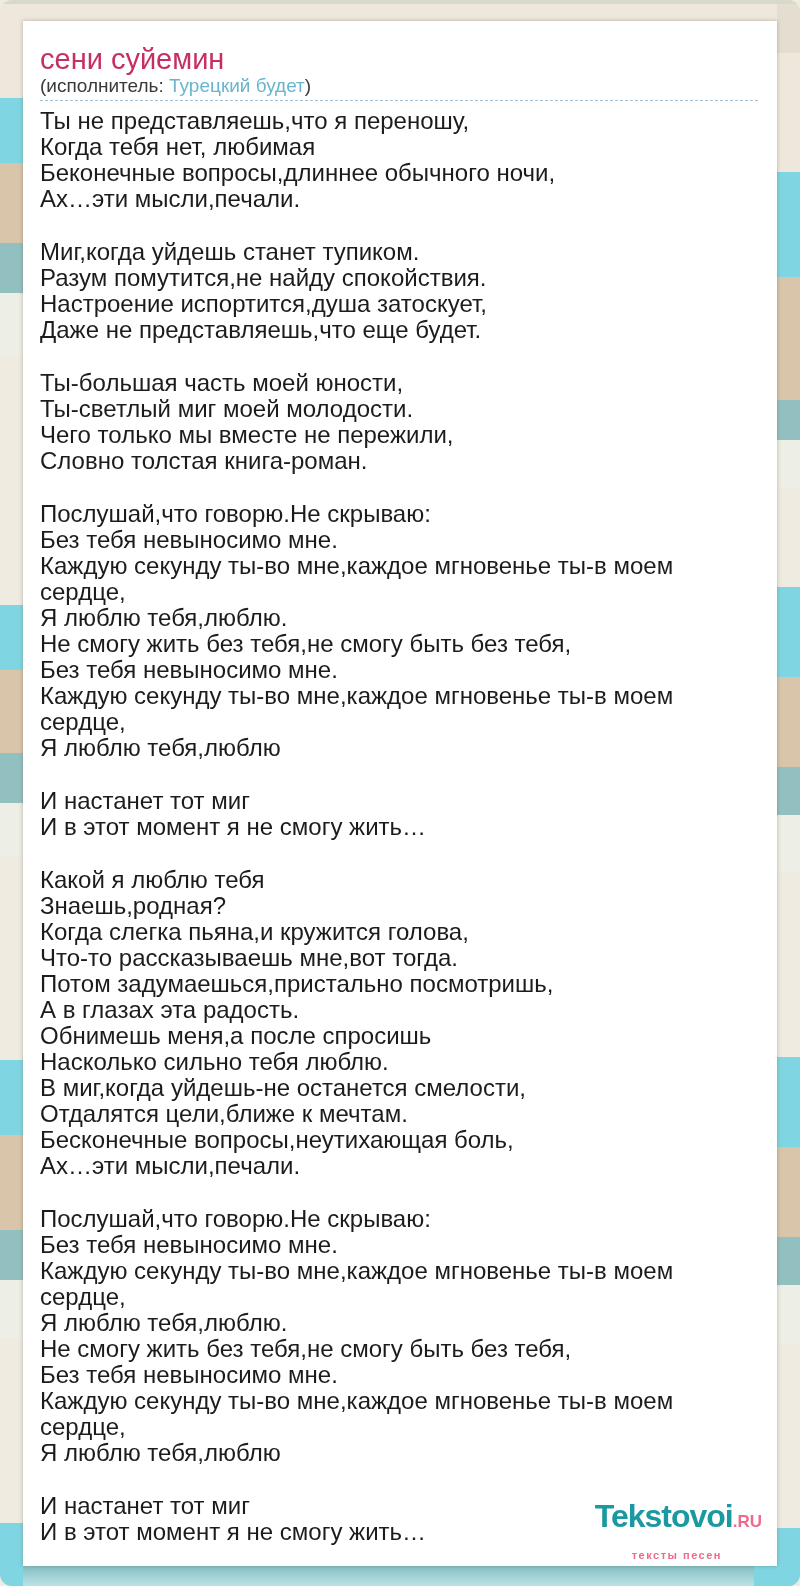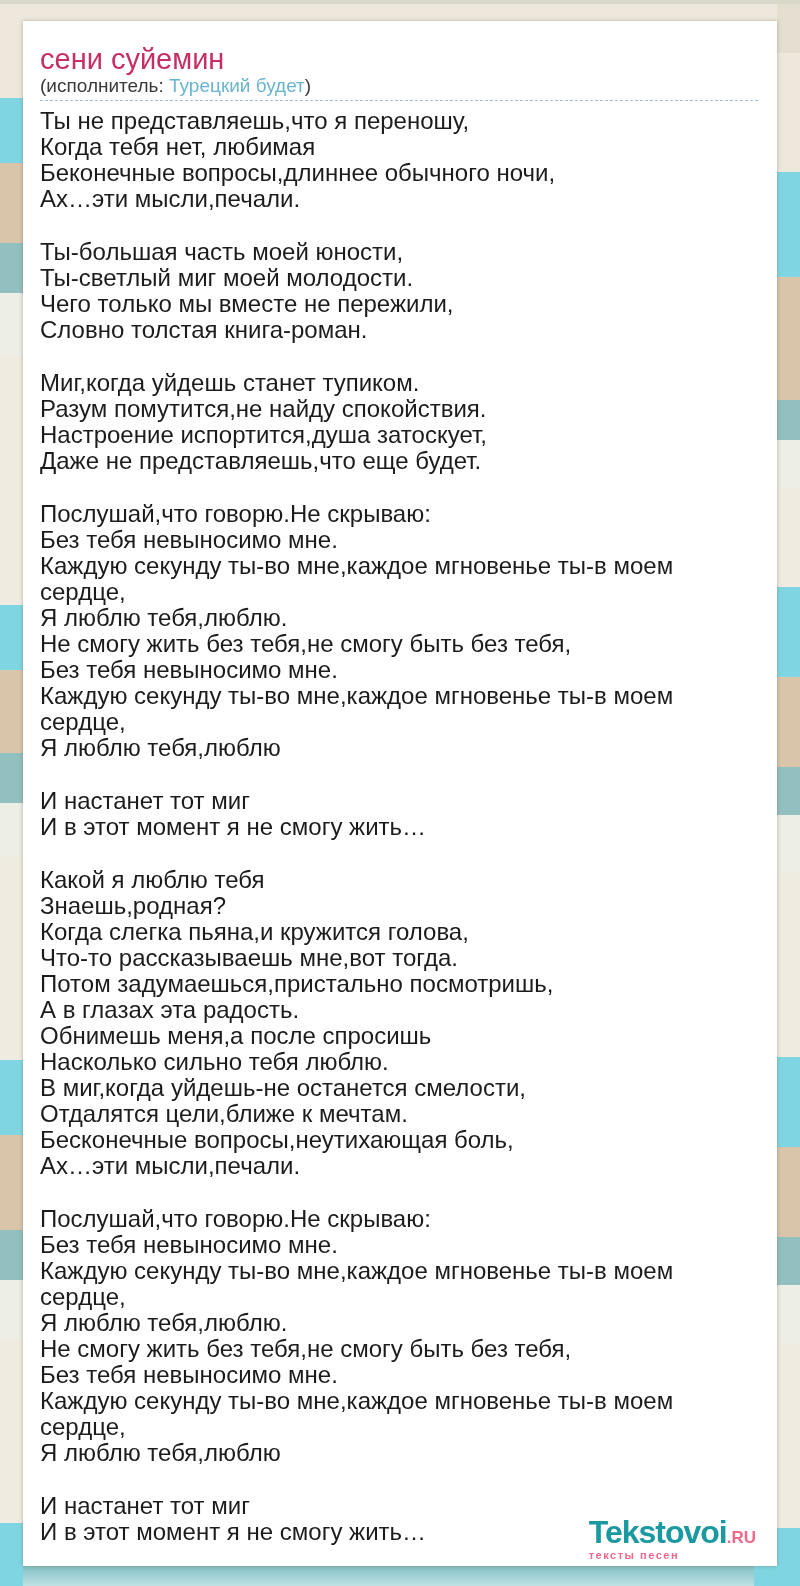--- a/index.html
+++ b/index.html
@@ -20,20 +20,21 @@
       #d8c5aa 670px, #d8c5aa 753px,
       #92bfc0 753px, #92bfc0 803px,
       #edefe6 803px, #edefe6 857px,
       #f0ebe1 857px, #f0ebe1 1060px,
       #7fd6e2 1060px, #7fd6e2 1135px,
       #d8c5aa 1135px, #d8c5aa 1230px,
       #92bfc0 1230px, #92bfc0 1280px,
       #edefe6 1280px, #edefe6 1338px,
       #f0ebe1 1338px, #f0ebe1 1523px,
       #7fd6e2 1523px, #7fd6e2 1586px);
+    border-radius:12px;
   }
 
   .bg-right{
     position:absolute; top:0; right:0; width:23px; height:1586px;
     background:linear-gradient(to bottom,
       #d7d9cb 0px, #d7d9cb 4px,
       #e3decf 4px, #e3decf 53px,
       #eee8dc 53px, #eee8dc 172px,
       #7fd6e2 172px, #7fd6e2 277px,
       #d8c5aa 277px, #d8c5aa 400px,
@@ -73,52 +74,52 @@
   .artist-line{
     font-size:19px; line-height:22px; color:#3a3a3a;
     border-bottom:1px dashed #a3c0d2; padding-bottom:3px;
   }
   .artist-link{ color:var(--link-color,#6ab5cd); text-decoration:none; cursor:pointer; }
 
   .lyrics{ margin-top:7px; font-size:24px; line-height:26px; color:var(--text-color,#1c1c1c); }
   .stanza{ margin:0 0 27px 0; }
 
   .site-logo{
-    position:absolute; right:21px; bottom:5px; text-align:left; cursor:pointer;
+    position:absolute; right:15px; bottom:5px; text-align:center; cursor:pointer;
     line-height:1;
   }
   .logo-main{
     font-size:32px; font-weight:bold; letter-spacing:-1px;
     color:var(--logo-teal,#1b99a0);
   }
   .logo-ru{
     font-size:17px; font-weight:bold;
     color:var(--logo-pink,#f0698c);
   }
   .logo-tagline{
-    font-size:11px; font-weight:bold; letter-spacing:1.5px; margin-top:2px; padding-right:3px;
+    font-size:11px; font-weight:bold; letter-spacing:1.5px; margin-top:18px; padding-right:3px;
     color:var(--logo-pink,#f0698c);
   }
 </style>
 </head>
 <body>
 
 <div class="page">
   <div class="bg-right"></div>
   <div class="bottom-band"></div>
 
   <div class="content-box">
     <h1 class="page-title">сени суйемин</h1>
 
     <div class="artist-line"><span>(исполнитель: </span><a class="artist-link">Турецкий будет</a><span>)</span></div>
 
     <div class="lyrics" id="lyrics">
         <p class="stanza">Ты не представляешь,что я переношу,<br>Когда тебя нет, любимая<br>Беконечные вопросы,длиннее обычного ночи,<br>Ах…эти мысли,печали.</p>
+        <p class="stanza">Миг,когда уйдешь станет тупиком.<br>Разум помутится,не найду спокойствия.<br>Настроение испортится,душа затоскует,<br>Даже не представляешь,что еще будет.</p>
         <p class="stanza">Ты-большая часть моей юности,<br>Ты-светлый миг моей молодости.<br>Чего только мы вместе не пережили,<br>Словно толстая книга-роман.</p>
-        <p class="stanza">Миг,когда уйдешь станет тупиком.<br>Разум помутится,не найду спокойствия.<br>Настроение испортится,душа затоскует,<br>Даже не представляешь,что еще будет.</p>
         <p class="stanza">Послушай,что говорю.Не скрываю:<br>Без тебя невыносимо мне.<br>Каждую секунду ты-во мне,каждое мгновенье ты-в моем<br>сердце,<br>Я люблю тебя,люблю.<br>Не смогу жить без тебя,не смогу быть без тебя,<br>Без тебя невыносимо мне.<br>Каждую секунду ты-во мне,каждое мгновенье ты-в моем<br>сердце,<br>Я люблю тебя,люблю</p>
         <p class="stanza">И настанет тот миг<br>И в этот момент я не смогу жить…</p>
         <p class="stanza">Какой я люблю тебя<br>Знаешь,родная?<br>Когда слегка пьяна,и кружится голова,<br>Что-то рассказываешь мне,вот тогда.<br>Потом задумаешься,пристально посмотришь,<br>А в глазах эта радость.<br>Обнимешь меня,а после спросишь<br>Насколько сильно тебя люблю.<br>В миг,когда уйдешь-не останется смелости,<br>Отдалятся цели,ближе к мечтам.<br>Бесконечные вопросы,неутихающая боль,<br>Ах…эти мысли,печали.</p>
         <p class="stanza">Послушай,что говорю.Не скрываю:<br>Без тебя невыносимо мне.<br>Каждую секунду ты-во мне,каждое мгновенье ты-в моем<br>сердце,<br>Я люблю тебя,люблю.<br>Не смогу жить без тебя,не смогу быть без тебя,<br>Без тебя невыносимо мне.<br>Каждую секунду ты-во мне,каждое мгновенье ты-в моем<br>сердце,<br>Я люблю тебя,люблю</p>
         <p class="stanza">И настанет тот миг<br>И в этот момент я не смогу жить…</p>
       </div>
 
     <div class="site-logo">
       <div><span class="logo-main">Tekstovoi</span><span class="logo-ru">.RU</span></div>
       <div class="logo-tagline">тексты песен</div>

